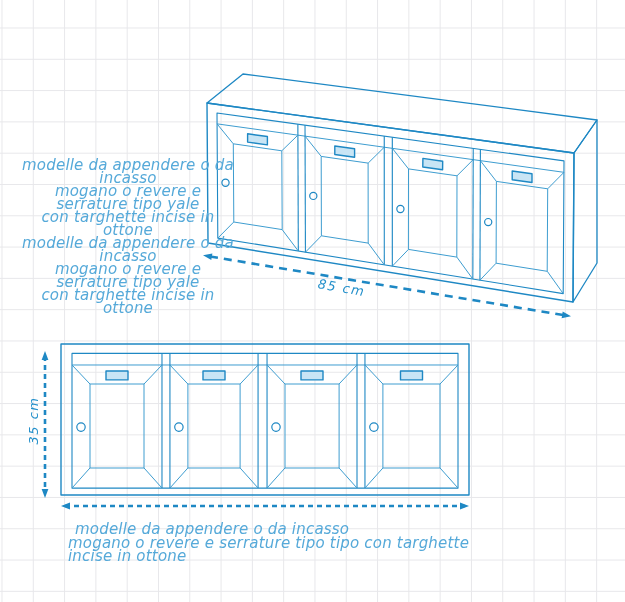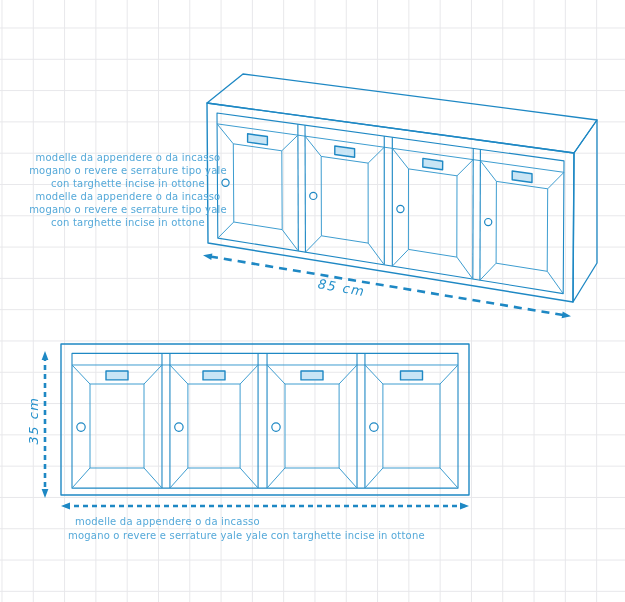--- a/index.html
+++ b/index.html
@@ -8,22 +8,22 @@
     background-color:#ffffff;
     background-image:
       linear-gradient(to right, #e7e7ea 1px, transparent 1px),
       linear-gradient(to bottom, #e7e7ea 1px, transparent 1px);
     background-size:31.3px 31.3px;
     background-position:1.5px 27.5px;
     font-family:"DejaVu Sans", sans-serif;
   }
   #sketch{position:absolute;left:0;top:0;}
   .note{
-    position:absolute;color:#55a9d9;
-    font-size:10px;line-height:13px;letter-spacing:.2px;
+    position:absolute;font-style:italic;color:#55a9d9;
+    font-size:15px;line-height:13px;letter-spacing:.2px;margin-top:8px;
   }
   .left-notes{left:20px;top:151px;width:216px;text-align:center;}
   .bottom-notes{left:68px;top:515px;width:420px;text-align:left;line-height:13.6px;}
   .bottom-notes .note-line:first-child{margin-left:7px;}
   .dim-label{
     position:absolute;font-style:italic;color:#2490cb;
     font-size:13px;letter-spacing:1.5px;white-space:nowrap;
   }
   .dim-width{left:318px;top:276px;transform:rotate(10deg);transform-origin:left center;}
   .dim-height{left:3px;top:413px;width:60px;text-align:center;transform:rotate(-90deg);}
@@ -149,17 +149,17 @@
   <div class="note-line">modelle da appendere o da incasso</div>
   <div class="note-line">mogano o revere e serrature tipo yale</div>
   <div class="note-line">con targhette incise in ottone</div>
   <div class="note-line">modelle da appendere o da incasso</div>
   <div class="note-line">mogano o revere e serrature tipo yale</div>
   <div class="note-line">con targhette incise in ottone</div>
 </div>
 
 <div class="note bottom-notes">
   <div class="note-line">modelle da appendere o da incasso</div>
-  <div class="note-line">mogano o revere e serrature yale yale con targhette incise in ottone</div>
+  <div class="note-line">mogano o revere e serrature tipo tipo con targhette incise in ottone</div>
 </div>
 
 <div class="dim-label dim-width">85 cm</div>
 <div class="dim-label dim-height">35 cm</div>
 
 </body></html>

